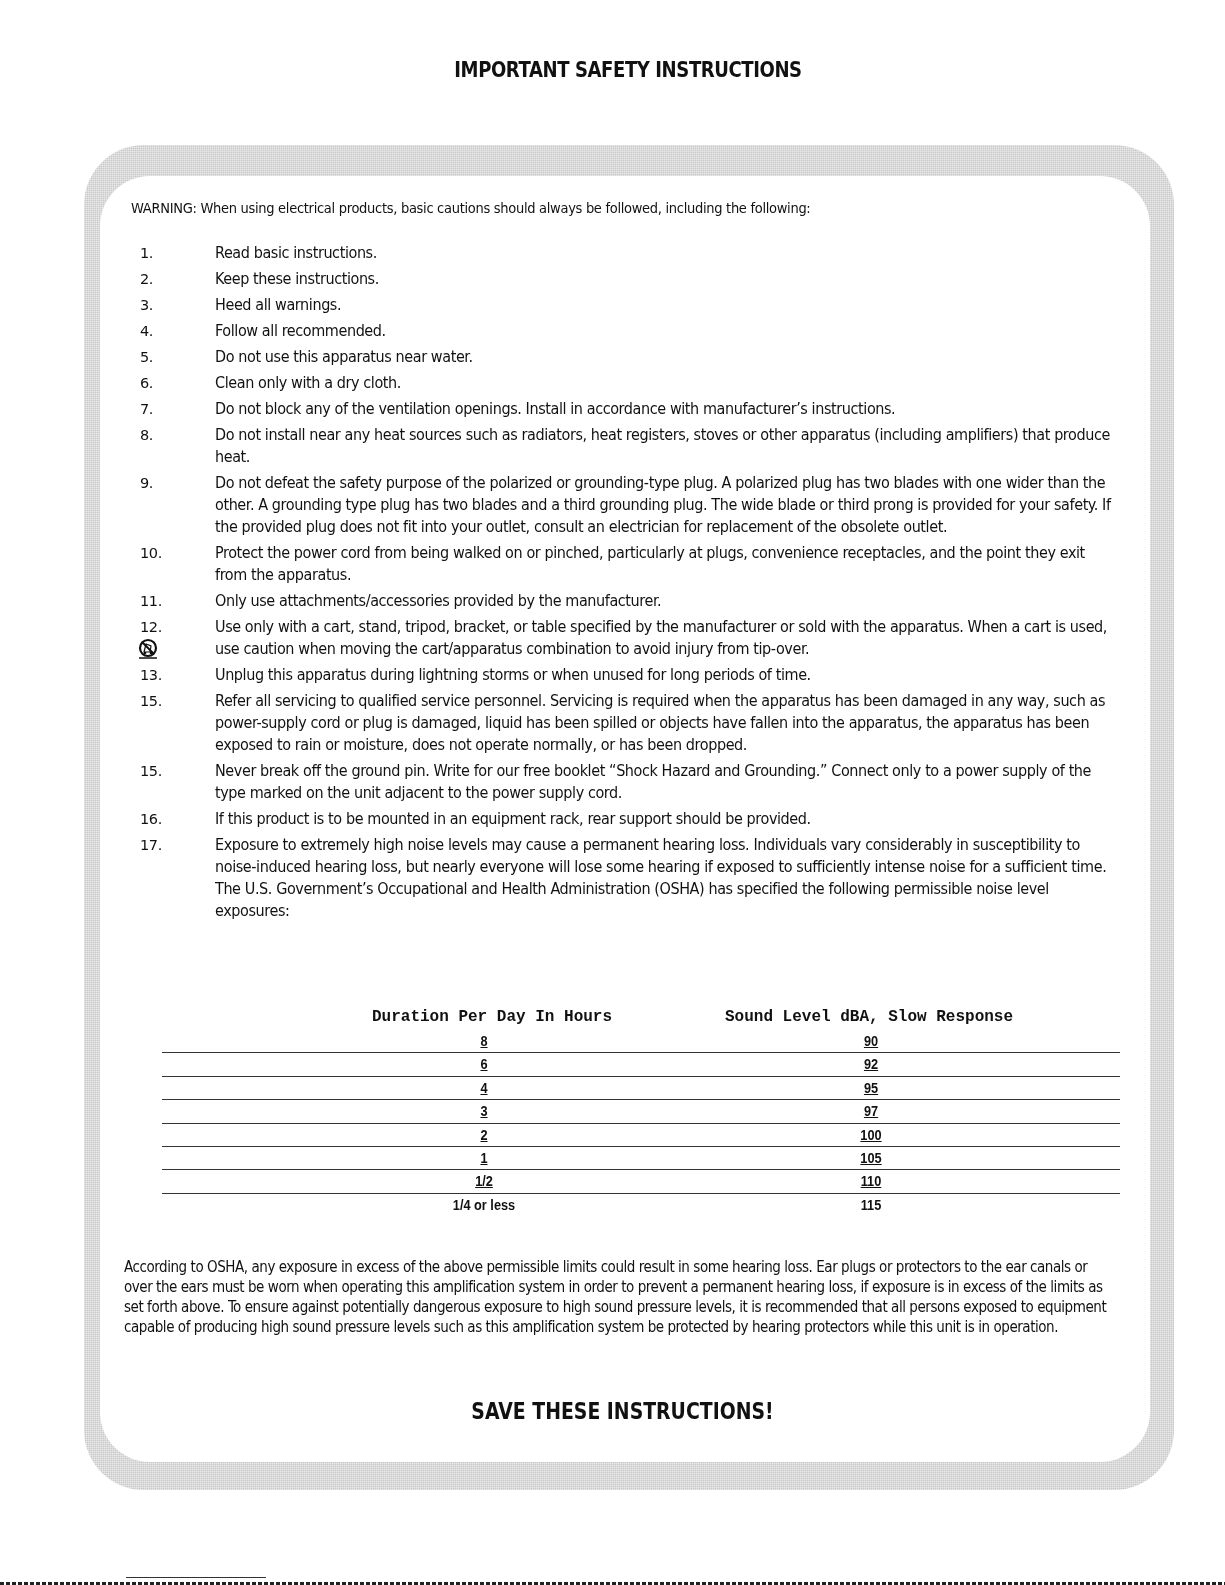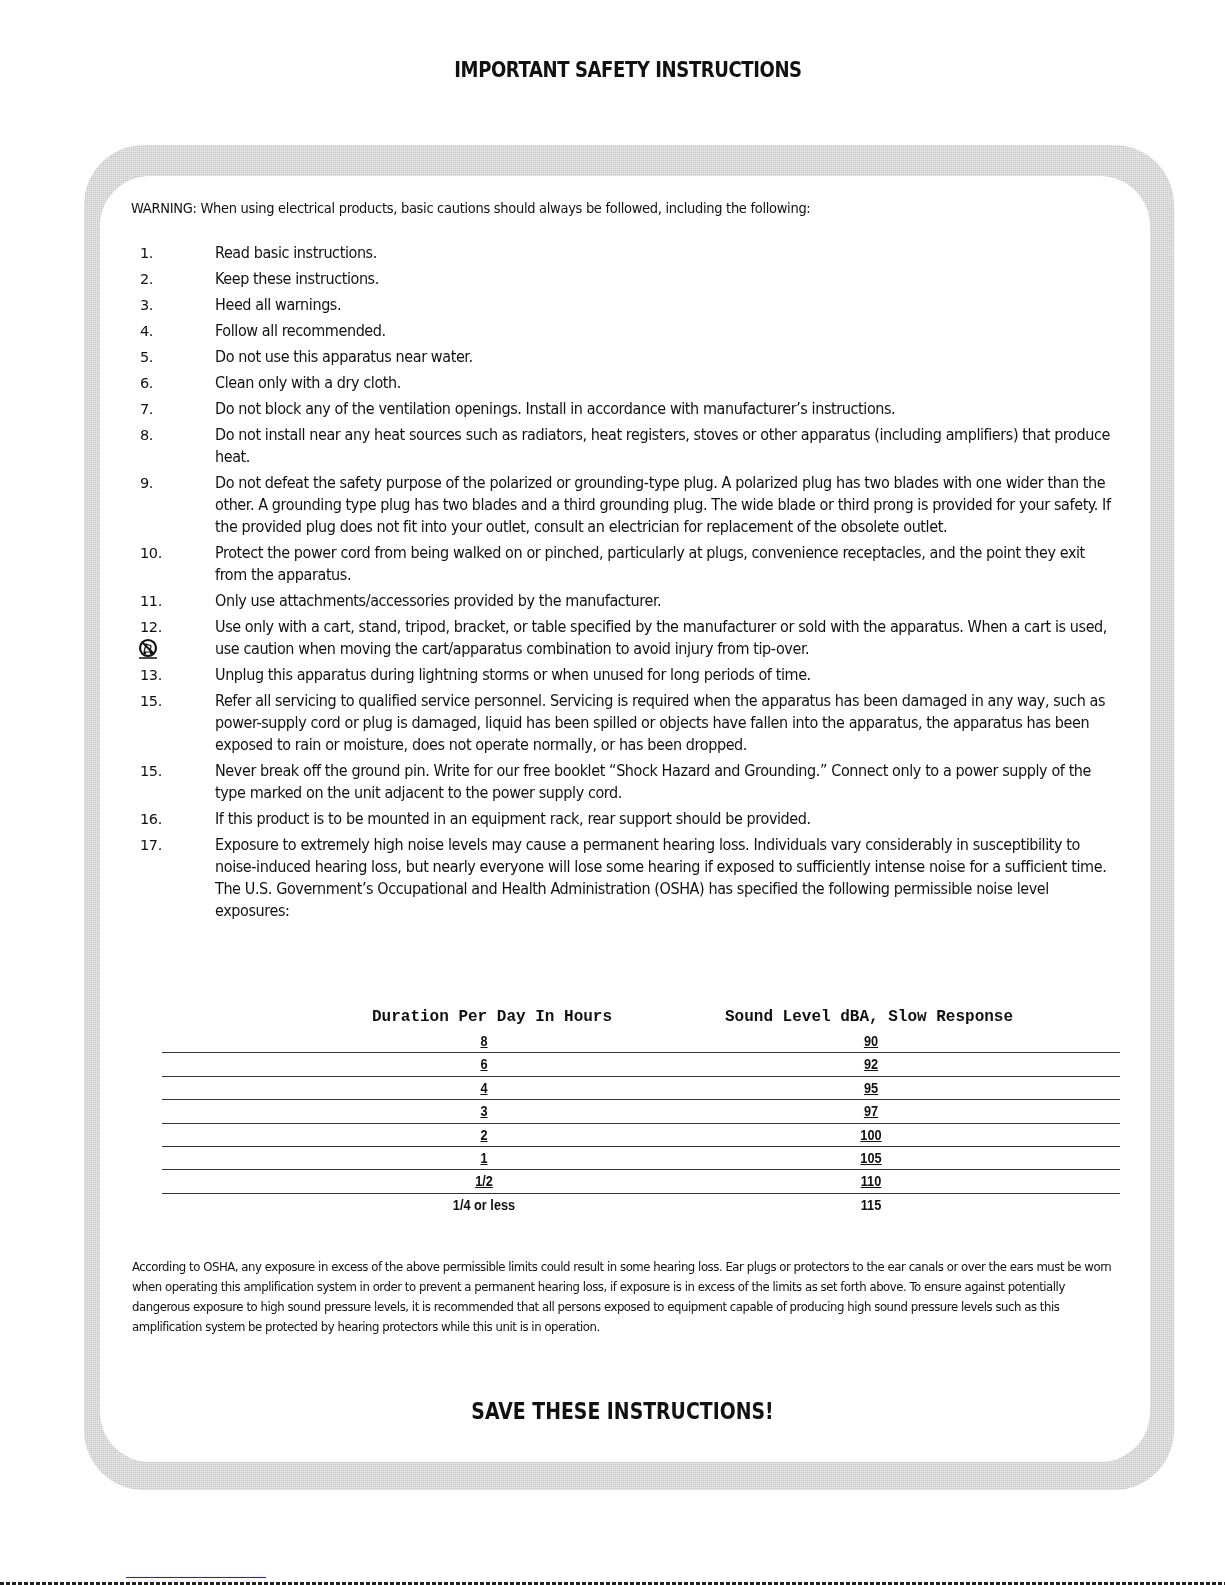--- a/index.html
+++ b/index.html
@@ -17,21 +17,21 @@
   .cart-icon { position:absolute; left:-3px; top:22px; width:22px; height:22px; }
   .tbl { position:absolute; left:162px; top:1008px; width:958px; }
   .th { position:relative; height:22px; font-family:Liberation Mono, monospace; font-weight:bold; font-size:16px;text-align:center; }
   .th span { position:absolute; top:0; }
   .row { position:relative; height:22.4px; border-bottom:1px solid #333; font-family:"Liberation Sans", sans-serif; font-weight:bold; font-size:15px; }
   .row.last { border-bottom:none; }
   .row span { position:absolute; top:2px; text-align:center; width:120px; transform:scaleX(0.85); }
   .row .c1 { left:262px; text-decoration:underline; }
   .row .c2 { left:649px; text-decoration:underline; }
   .row.last .c1, .row.last .c2 { text-decoration:none; }
-  .para { position:absolute; left:132px; top:1257px; width:990px; font-size:13px; line-height:20px; letter-spacing:-0.45px; }
+  .para { position:absolute; left:124px; top:1257px; width:990px; font-size:15px; line-height:20px; letter-spacing:-0.45px; }
   .save { position:absolute; top:1398px; left:0; width:1245px; text-align:center; font-family:"DejaVu Sans", sans-serif; font-weight:bold; font-size:23px; transform:scaleX(0.82); transform-origin:center; }
   .footer-link { position:absolute; left:126px; top:1577px; width:140px; height:1px; background:#1a1aff; }
   .bottom-edge { position:absolute; left:0; top:1582px; width:1225px; height:3px; background:repeating-linear-gradient(90deg,#222 0 4px,#fff 4px 6px); }
 </style>
 </head>
 <body>
 
 <div class="title">IMPORTANT SAFETY INSTRUCTIONS</div>
 
 <div class="frame"></div>

